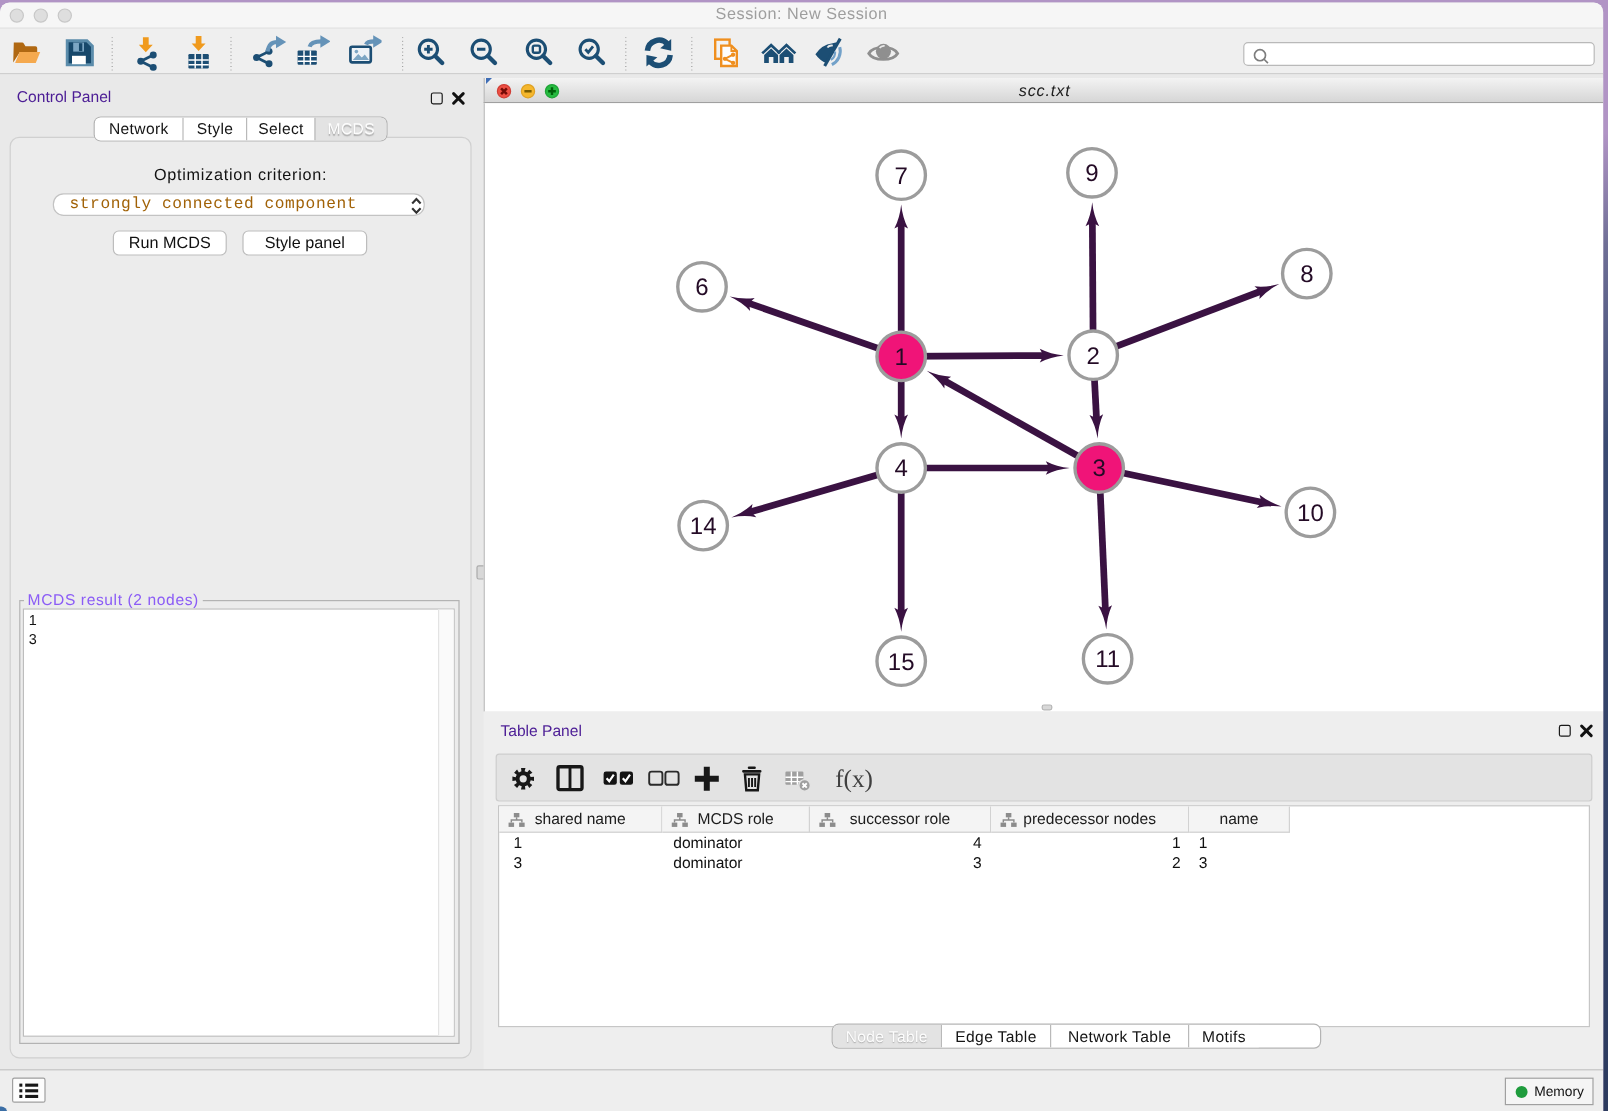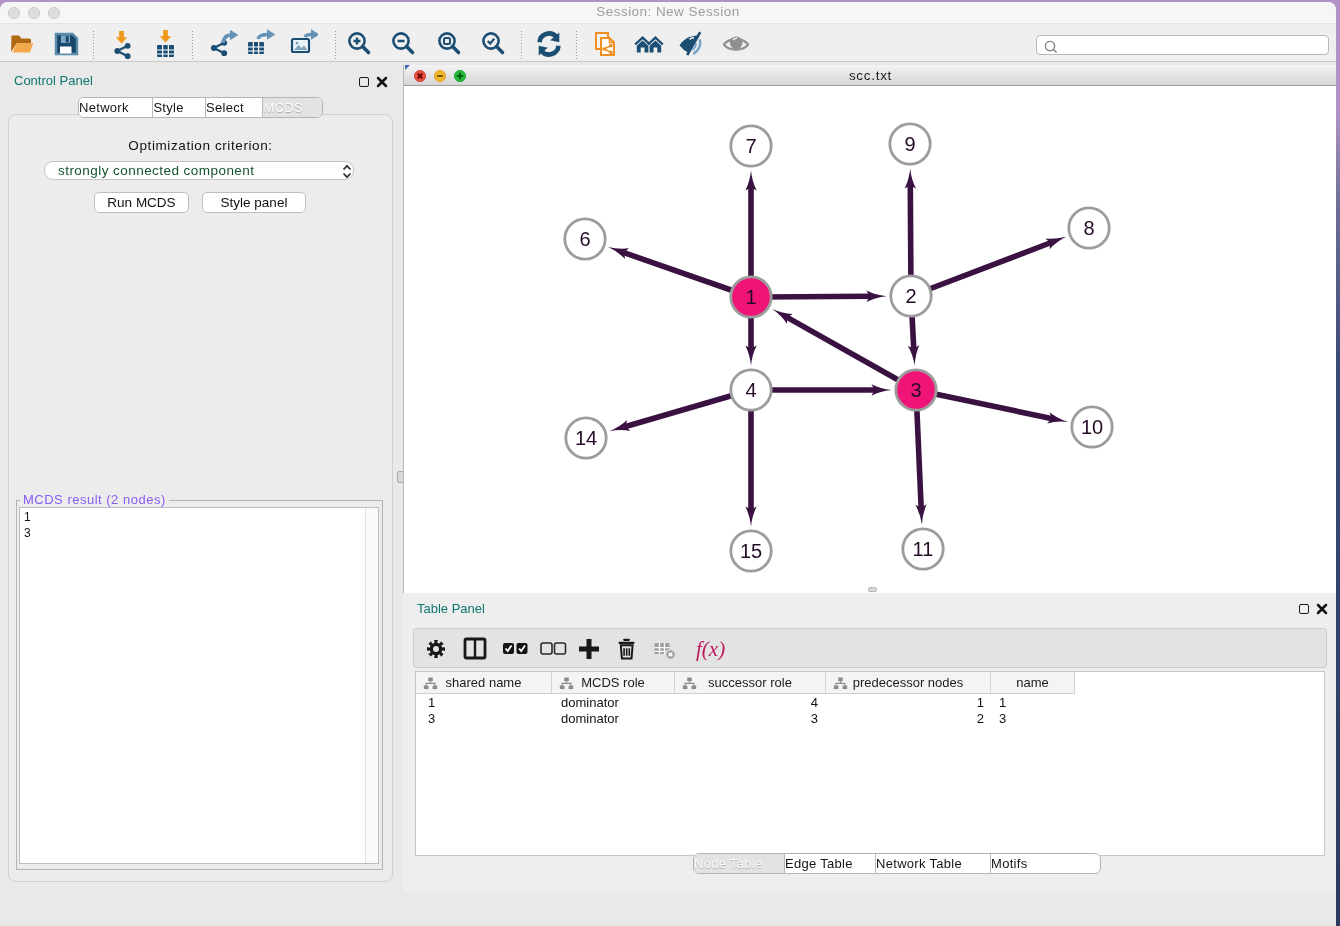--- a/index.html
+++ b/index.html
@@ -18,46 +18,46 @@
   
   #toolbar { left:0; top:21px; width:1336px; height:39px; background:#efefef;
     border-top:1px solid #e4e4e4; border-bottom:1px solid #c8c8c8; }
   .sep { top:7px; width:1px; height:28px;
     background-image:linear-gradient(#9a9a9a 33%, rgba(0,0,0,0) 0%);
     background-size:1px 3px; }
   #searchbox { left:1036px; top:11px; width:293px; height:20px; background:#fff;
     border:1px solid #b9b9b9; border-radius:4px; }
   
   #content { left:0; top:60px; width:1336px; height:829px; background:#e9e9e9; }
-  .panel-title { font-size:13px; color:#0f766e; }
+  .panel-title { font-size:13px; color:#4c1d95; }
   .tabset { display:flex; border:1px solid #b4b4b4; border-radius:6px; overflow:hidden;
     background:#fff; height:21px; }
-  .tabset .tab { font-size:13px; letter-spacing:0.3px; color:#151515; text-align:left; line-height:20px;
+  .tabset .tab { font-size:13px; letter-spacing:0.3px; color:#151515; text-align:center; line-height:20px;
     border-left:1px solid #b9b9b9; background:#fff; }
   .tabset .tab:first-child { border-left:none; }
   .tabset .tab.sel { background:#e3e3e3; color:#fdfdfd;
     text-shadow:0 1px 1px #a9a9a9; }
   
   #cp-box { left:8px; top:52px; width:385px; height:768px; border:1px solid #d0d0d0;
     border-radius:8px; background:#ececec; }
   .btn { background:#fff; border:1px solid #bdbdbd; border-radius:5px; font-size:13.5px;
     color:#111; text-align:center; }
   #cp-select { left:44px; top:99px; width:310px; height:19px; background:#fff;
-    border:1px solid #c3c3c3; border-radius:9px; font-size:13.5px; letter-spacing:0.45px; color:#14532d;
-    line-height:17px; padding-left:13px; }
+    border:1px solid #c3c3c3; border-radius:9px; font-size:13.5px; letter-spacing:0.45px; color:#a16207;
+    line-height:17px; padding-left:13px;font-family:Liberation Mono, monospace; }
   #cp-field { left:16px; top:438px; width:367px; height:370px; border:1px solid #b3b3b3; }
   #cp-field-inner { left:2px; top:6px; width:360px; height:357px; background:#fff;
     border:1px solid #bdbdbd; font-size:12px; color:#111; line-height:16px; }
   #cp-scroll { right:0; top:0; width:13px; height:355px; background:#fafafa;
     border-left:1px solid #e3e3e3; }
   
   #net-win { left:403px; top:2.5px; width:933px; height:528.5px; }
   #net-titlebar { left:0; top:0; width:933px; height:21.5px;
     background:linear-gradient(#f3f3f3,#d6d6d6); border-bottom:1px solid #a0a0a0;
-    border-left:1px solid #b9b9b9; }
+    border-left:1px solid #b9b9b9;font-style:italic; }
   #net-canvas { left:0; top:21.5px; width:933px; height:507px; background:#fff;
     border-left:1px solid #b9b9b9; }
   
   #tbl-panel { left:403px; top:531px; width:933px; height:298px; background:#eeeeee; }
   #tbl-toolbar { left:10px; top:35px; width:914px; height:40px; background:#e3e3e3;
     border:1px solid #cdcdcd; border-radius:3px; }
   #tbl { left:12px; top:78px; width:910px; height:185px; background:#fff;
     border:1px solid #c6c6c6; }
   .th { height:22px; border-bottom:1px solid #cfcfcf; background:#f4f4f4;
     font-size:13px; color:#1c1c1c; display:flex; align-items:center; justify-content:center; }
@@ -336,21 +336,21 @@
           </svg>
     <svg class="abs" style="left:239px;top:9px" width="24" height="22" viewBox="0 0 24 22">
             <rect x="1.5" y="5" width="15" height="11" rx="1" fill="#9f9f9f"></rect>
             <line x1="6.5" y1="5" x2="6.5" y2="16" stroke="#fff" stroke-width="1.2"></line>
             <line x1="11.5" y1="5" x2="11.5" y2="16" stroke="#fff" stroke-width="1.2"></line>
             <line x1="1.5" y1="9.666666666666666" x2="16.5" y2="9.666666666666666" stroke="#fff" stroke-width="1.2"></line>
             <line x1="1.5" y1="13.333333333333332" x2="16.5" y2="13.333333333333332" stroke="#fff" stroke-width="1.2"></line>
             <circle cx="17.5" cy="16.5" r="4.8" fill="#9f9f9f" stroke="#e3e3e3" stroke-width="1.2"></circle>
             <path d="M15.7 14.7 l3.6 3.6 M19.3 14.7 l-3.6 3.6" stroke="#fff" stroke-width="1.6"></path>
           </svg>
-    <div class="abs" style="left:282px;top:8px;font-family:'Liberation Serif',serif;font-style:italic;font-size:21px;color:#be185d">f(x)</div>
+    <div class="abs" style="left:282px;top:8px;font-family:'Liberation Serif',serif;font-size:21px;color:#404040">f(x)</div>
   </div>
   <div class="abs" id="tbl">
           <div class="abs th" style="left:0px;top:0;width:136px;border-right:1px solid #d2d2d2;">shared name</div>
           <svg class="abs" style="left:7px;top:5px" width="15" height="13" viewBox="0 0 15 13">
             <rect x="5.2" y="0.5" width="4.6" height="3.6" fill="#8c8c8c"></rect>
             <rect x="0.8" y="8.5" width="4.6" height="3.6" fill="#8c8c8c"></rect>
             <rect x="9.6" y="8.5" width="4.6" height="3.6" fill="#8c8c8c"></rect>
             <path d="M7.5 4.1 V6.3 M3.1 8.5 V6.3 H11.9 V8.5" stroke="#8c8c8c" stroke-width="1.2" fill="none"></path>
           </svg>
           <div class="abs th" style="left:136px;top:0;width:123px;border-right:1px solid #d2d2d2;">MCDS role</div>
@@ -388,13 +388,31 @@
         </div>
   <div class="abs tabset" style="left:290px;top:260px;width:408px">
     <div class="tab sel" style="width:90px">Node Table</div>
     <div class="tab" style="width:91px">Edge Table</div>
     <div class="tab" style="width:115px">Network Table</div>
     <div class="tab" style="width:59px">Motifs</div>
   </div>
 </div>
 
   </div>
+  <div class="abs" id="statusbar">
+
+<div class="abs" style="left:10px;top:6px;width:28px;height:21px;background:#fdfdfd;border:1px solid #9f9f9f;border-radius:2px">
+  <svg class="abs" style="left:5px;top:3px" width="16" height="14" viewBox="0 0 16 14">
+    <rect x="0" y="1" width="2.6" height="2.6" fill="#181818"></rect>
+          <rect x="5" y="1" width="11" height="2.6" fill="#181818"></rect>
+    <rect x="0" y="5.7" width="2.6" height="2.6" fill="#181818"></rect>
+          <rect x="5" y="5.7" width="11" height="2.6" fill="#181818"></rect>
+    <rect x="0" y="10.4" width="2.6" height="2.6" fill="#181818"></rect>
+          <rect x="5" y="10.4" width="11" height="2.6" fill="#181818"></rect>
+  </svg>
+</div>
+<div class="abs" style="left:1254px;top:6px;width:74px;height:23px;background:#f5f5f5;border:1px solid #a0a0a0;font-size:11.5px;color:#111;line-height:22px;text-align:right;padding-right:7px">
+  <div class="abs" style="left:8px;top:6px;width:10px;height:10px;border-radius:50%;background:#1f9c3d"></div>Memory
+</div>
+<div class="abs" style="left:-4px;top:30px;width:10px;height:10px;border-radius:50%;background:#3b6ea5"></div>
+
+  </div>
 </div>
 
 </body></html>

